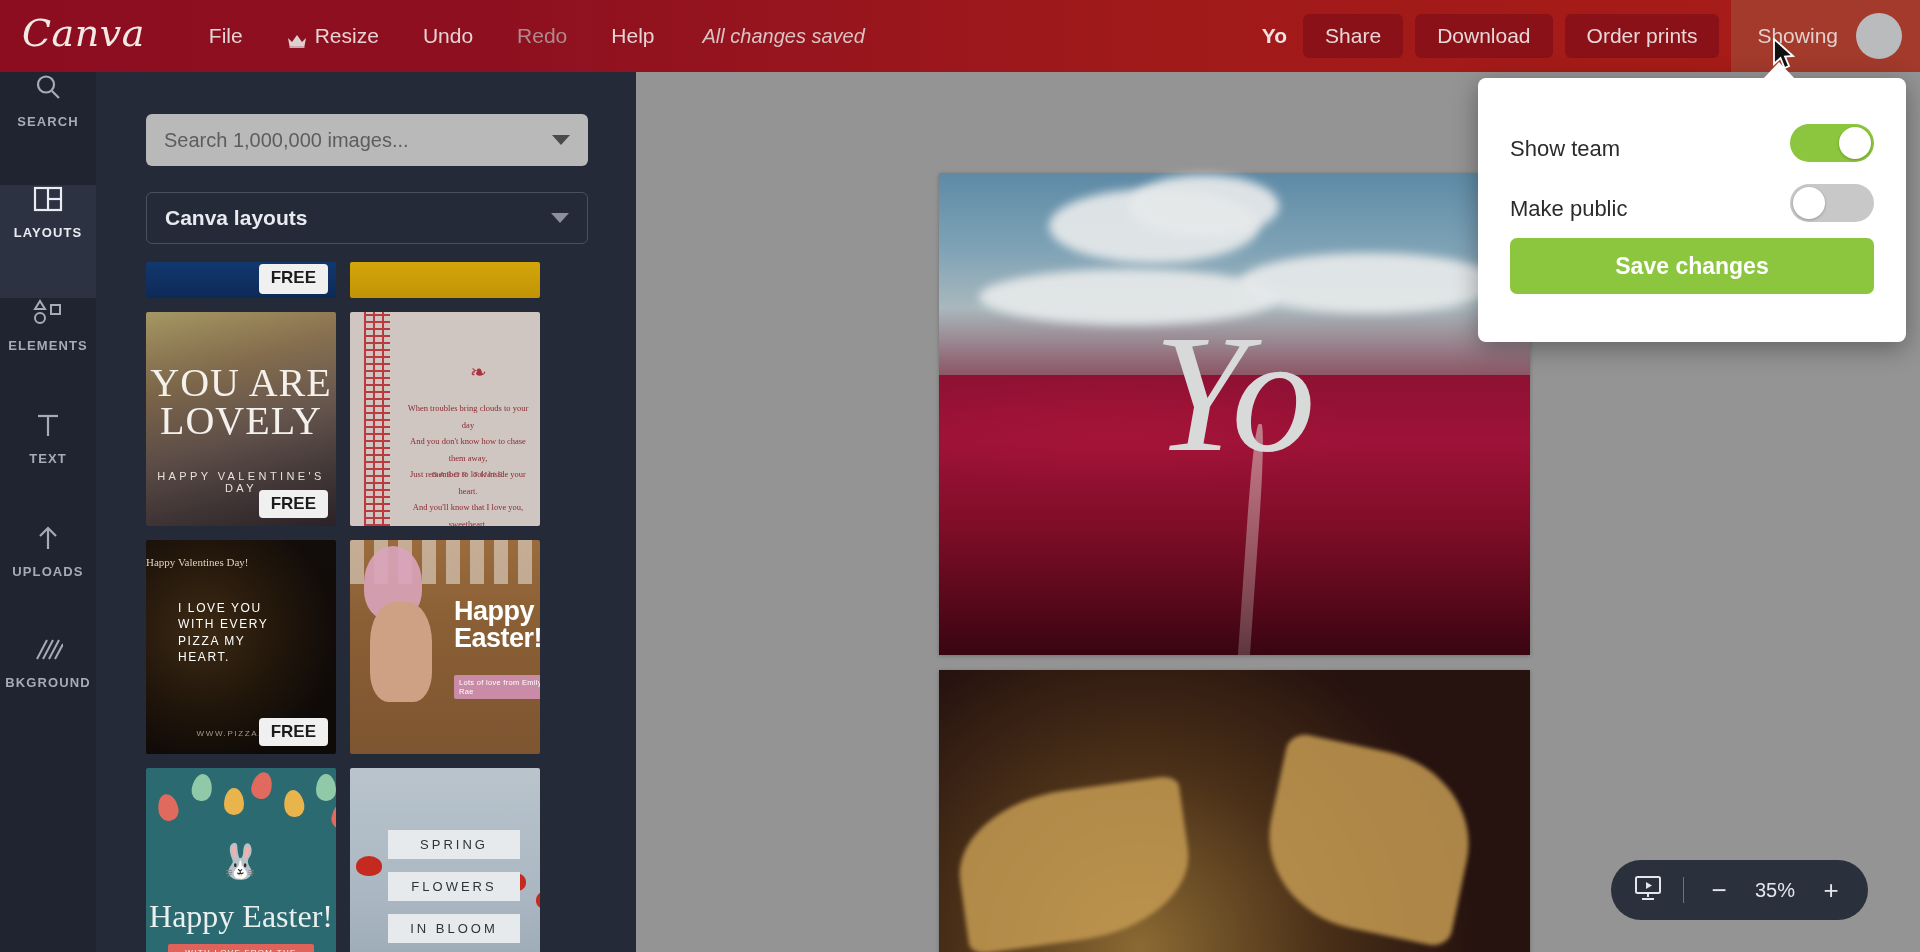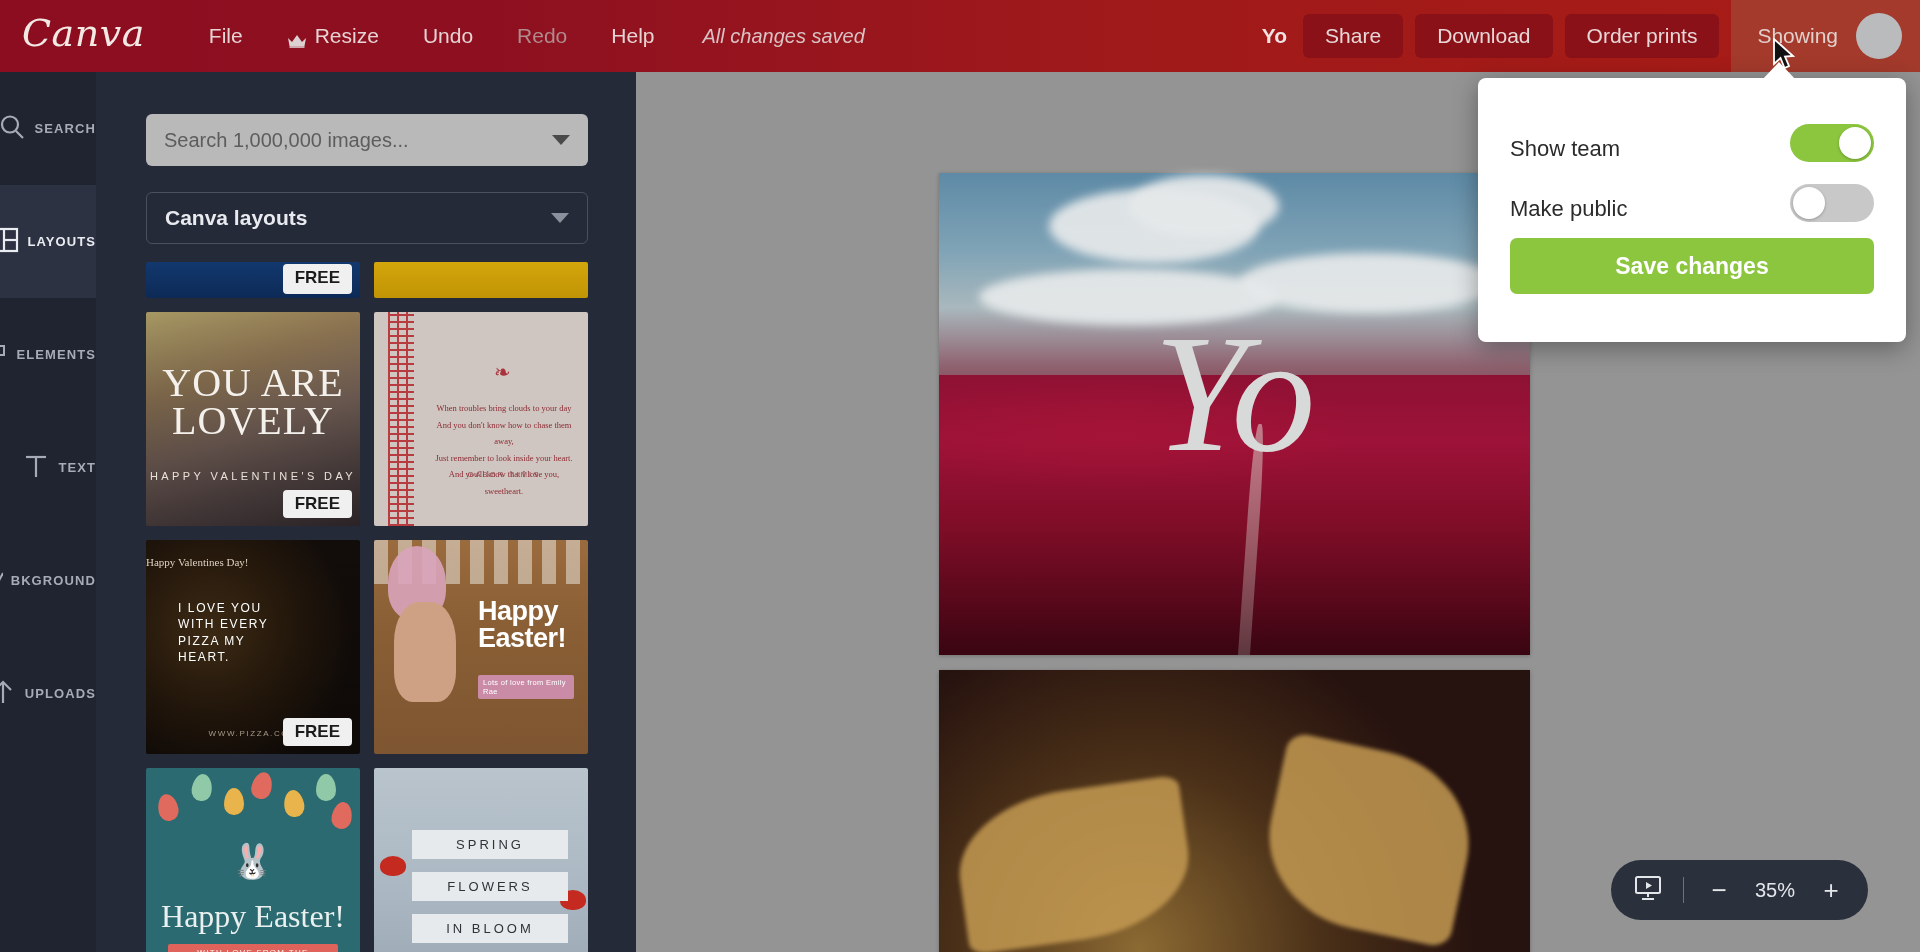--- a/index.html
+++ b/index.html
@@ -89,22 +89,22 @@
     color: #ffffff; font-size: 23px; font-weight: bold;
     display: flex; align-items: center; justify-content: center; cursor: pointer;
   }
 
   
   .rail {
     position: absolute; top: 72px; left: 0; width: 96px; height: 880px;
     background: #1f2430; z-index: 20;
   }
   .rail-item {
-    height: 113px; display: flex; flex-direction: row;
-    align-items: center; justify-content: flex-end; gap: 8px; cursor: pointer;
+    height: 113px; display: flex; flex-direction: column;
+    align-items: center; justify-content: flex-start; gap: 8px; cursor: pointer;
   }
   .rail-item.active { background: #2c3242; }
   .rail-item .ri-label {
     font-size: 13px; color: #a6abb6; letter-spacing: 1.1px; font-weight: bold;
   }
   .rail-item.active .ri-label { color: #e9ecf1; }
   .rail-item svg { stroke: #a6abb6; }
   .rail-item.active svg { stroke: #e9ecf1; }
 
   
@@ -132,21 +132,21 @@
   .caret-grey {
     margin-left: auto; width: 0; height: 0;
     border-left: 9px solid transparent; border-right: 9px solid transparent;
     border-top: 10px solid #8b909c;
   }
   .thumbs {
     position: absolute; top: 190px; left: 50px; width: 442px; height: 700px;
   }
   .trow { display: flex; gap: 14px; margin-bottom: 14px; }
   .thumb {
-    width: 214px; height: 214px; position: relative; overflow: hidden;
+    width: 190px; height: 214px; position: relative; overflow: hidden;
     border-radius: 2px; cursor: pointer; flex: none;
   }
   .thumb.clip-top { height: 36px; }
   .free-badge {
     position: absolute; right: 8px; bottom: 8px; background: #f0f0f0;
     color: #1b1b1b; font-size: 17px; font-weight: bold;
     padding: 4px 12px; border-radius: 4px;
   }
   .free-badge.topclip { bottom: 4px; top: 2px; }
 
@@ -415,38 +415,38 @@
         <svg width="28" height="28" viewBox="0 0 28 28" fill="none" stroke-width="2.2">
           <line x1="4" y1="5" x2="24" y2="5"></line>
             <line x1="14" y1="5" x2="14" y2="25"></line>
         </svg>
       </span>
       <span class="ri-label">TEXT</span>
     </div>
 
     <div class="rail-item">
       <span>
+        <svg width="28" height="28" viewBox="0 0 28 28" fill="none" stroke-width="2.2">
+          <line x1="14" y1="25" x2="14" y2="4"></line>
+            <path d="M6 12 L14 4 L22 12"></path>
+        </svg>
+      </span>
+      <span class="ri-label">UPLOADS</span>
+    </div>
+
+    <div class="rail-item">
+      <span>
         <svg width="30" height="26" viewBox="0 0 30 26" fill="none" stroke-width="2">
           <line x1="4" y1="22" x2="14" y2="3"></line>
             <line x1="10" y1="22" x2="20" y2="3"></line>
           <line x1="16" y1="22" x2="26" y2="3"></line>
             <line x1="22" y1="22" x2="30" y2="7"></line>
         </svg>
       </span>
       <span class="ri-label">BKGROUND</span>
-    </div>
-
-    <div class="rail-item">
-      <span>
-        <svg width="28" height="28" viewBox="0 0 28 28" fill="none" stroke-width="2.2">
-          <line x1="14" y1="25" x2="14" y2="4"></line>
-            <path d="M6 12 L14 4 L22 12"></path>
-        </svg>
-      </span>
-      <span class="ri-label">UPLOADS</span>
     </div>
   </div>
 
   <div class="panel">
 
     <div class="search-box">
       <span class="ph">Search 1,000,000 images...</span>
       <span class="caret-dark"></span>
     </div>
 

